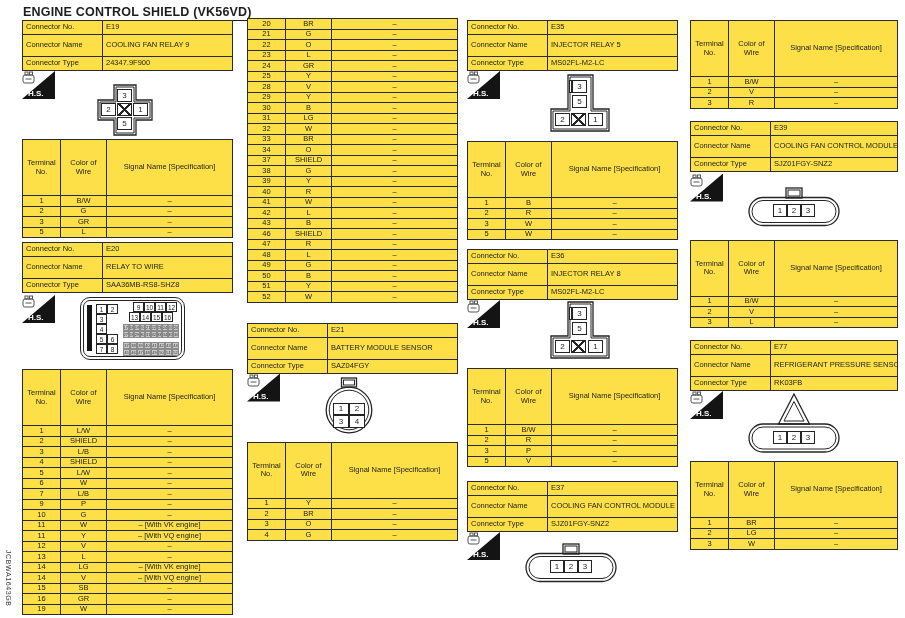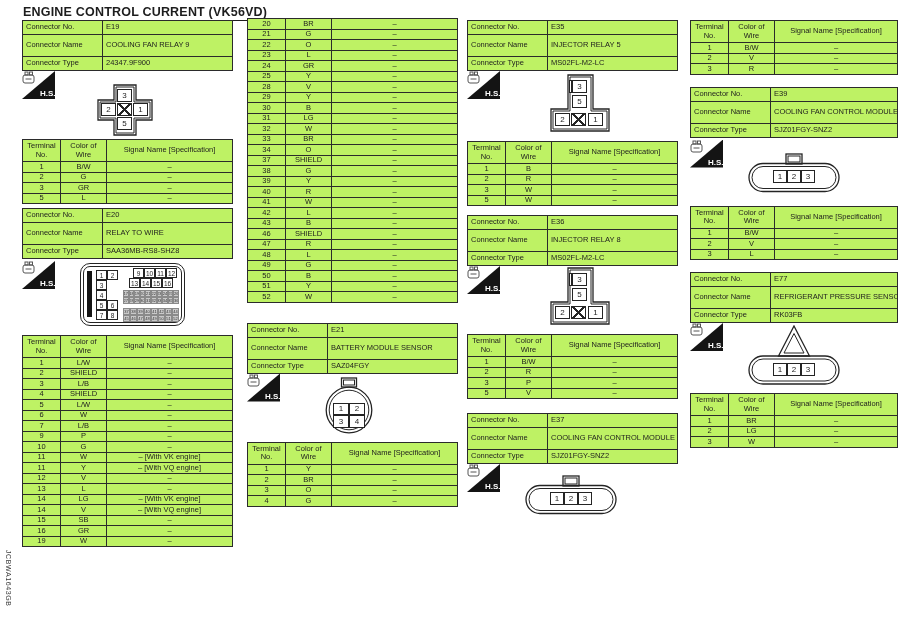--- a/index.html
+++ b/index.html
@@ -7,35 +7,35 @@
        font-family:"Liberation Sans",sans-serif;color:#1d1d1d;overflow:hidden;}
   .col{position:absolute;top:0;}
   #col1{left:22px;width:211px;padding-top:20px;}
   #col2{left:247px;width:211px;padding-top:18px;}
   #col3{left:467px;width:211px;padding-top:20px;}
   #col4{left:690px;width:208px;padding-top:20px;}
 
   .page-title{position:absolute;left:23px;top:5px;font-size:12.5px;font-weight:bold;
       letter-spacing:.2px;border-bottom:1.4px solid #1d1d1d;padding-bottom:1px;}
 
-  table{border-collapse:collapse;table-layout:fixed;width:100%;background:#bef264;}
+  table{border-collapse:collapse;table-layout:fixed;width:100%;background:#fde047;}
   .tt,.ct{border:1.6px solid #2b2b2b;}
   .tt th,.tt td,.ct td{border:1px solid #2b2b2b;font-size:7.5px;line-height:1.12;}
-  .tt th{font-weight:normal;text-align:center;height:21px;padding:0 1px;}
+  .tt th{font-weight:normal;text-align:center;height:21px;padding:17px 1px;}
   .tt thead th{border-bottom:1.4px solid #2b2b2b;}
   .tt td{height:9.5px;text-align:center;padding:0 1px;white-space:nowrap;overflow:hidden;}
   .w-no{width:38px;} .w-col{width:46px;} .w-lbl{width:80px;}
   .ct td{text-align:left;padding:1px 3px;height:11px;white-space:nowrap;overflow:hidden;}
   .ct tr.rn td{height:19px;}
 
   .hsrow{position:relative;width:100%;}
   .hs{position:absolute;left:0;top:0;width:33px;height:28px;}
   .hs-tri{position:absolute;inset:0;background:#141414;
       clip-path:polygon(0 100%,100% 0,100% 100%);}
-  .hs-label{position:absolute;left:18px;bottom:1px;color:#fff;font-size:8px;
+  .hs-label{position:absolute;left:6px;bottom:1px;color:#fff;font-size:8px;
       font-weight:bold;z-index:2;}
   .hs-doodle{position:absolute;left:0;top:0;z-index:1;}
 
   .draw{position:absolute;}
   .draw svg{position:absolute;left:0;top:0;}
   .draw svg path,.draw svg rect,.draw svg circle{fill:none;stroke:#242424;stroke-width:1.3;}
   .draw svg .thin{stroke-width:1;}
   .pc{position:absolute;border:1px solid #242424;background:#fff;box-sizing:border-box;
       display:flex;align-items:center;justify-content:center;font-size:8px;}
   .xpin{background-image:
@@ -87,21 +87,21 @@
 
   .mt2{margin-top:2px;} .mt4{margin-top:4px;} .mt6{margin-top:6px;}
   .mt9{margin-top:9px;} .mt12{margin-top:12px;} .mt14{margin-top:14px;}
   .mt20{margin-top:20px;}
   .h58{height:58px;} .h62{height:62px;} .h64{height:64px;} .h66{height:66px;}
   .h68{height:68px;} .h70{height:70px;}
 </style>
 </head>
 <body>
 
-<div class="page-title">ENGINE CONTROL CURRENT (VK56VD)</div>
+<div class="page-title">ENGINE CONTROL SHIELD (VK56VD)</div>
 
 <div class="col" id="col1">
 
   <table class="ct">
     <colgroup>
         <col class="w-lbl">
         <col>
       </colgroup>
     <tbody>
         <tr>

